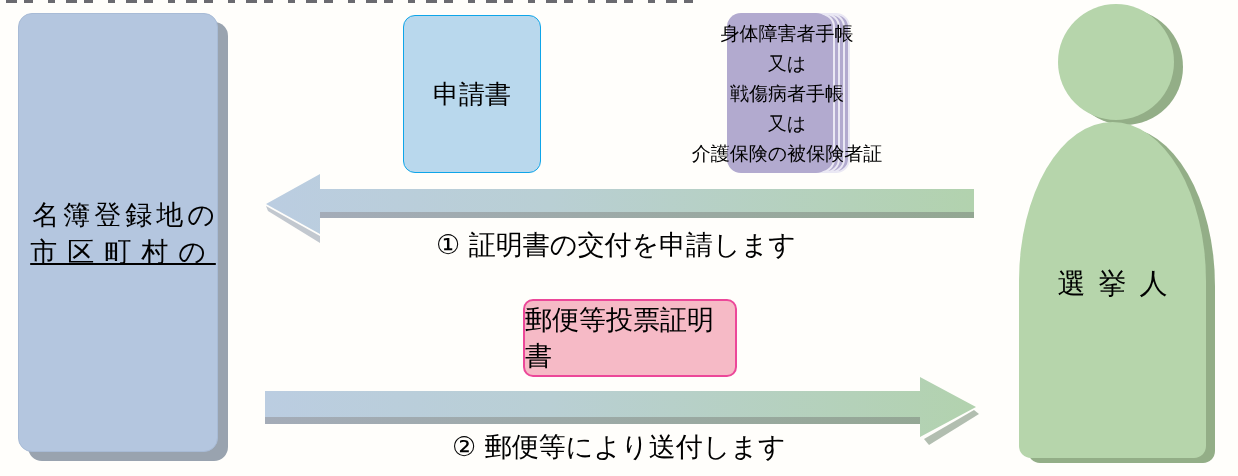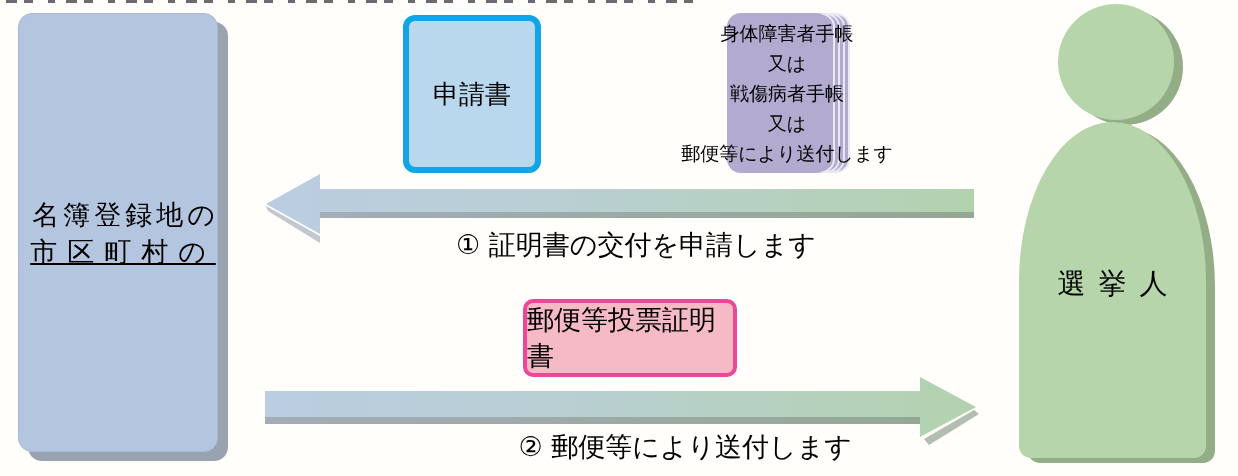--- a/index.html
+++ b/index.html
@@ -37,21 +37,21 @@
     align-items: center; justify-content: center;
     font-size: 27px; line-height: 37px;
   }
   .committee-box .ls1 { letter-spacing: 4px; margin-right: -4px; margin-left: 11px; }
   .committee-box .ls2 { letter-spacing: 10px; margin-right: -10px; text-decoration: underline; }
 
   
   .application-box {
     left: 403px; top: 15px; width: 138px; height: 158px;
     background: #b9d8ed;
-    border: 6px solid #0ea5e9;
+    border: 1px solid #0ea5e9;
     border-radius: 12px;
     display: flex; flex-direction: column;
     align-items: center; justify-content: center;
     font-size: 26px; line-height: 35px;
     text-align: center;
   }
 
   
   .doc-stack { left: 727px; top: 13px; width: 130px; height: 162px; }
   .doc-card {
@@ -66,32 +66,32 @@
   .doc-card.main { left: 0; }
   .doc-text {
     left: 667px; top: 18px; width: 240px;
     text-align: center;
     font-size: 19px; line-height: 30px;
   }
 
   
   .arrow1-label {
     left: 436px; top: 227px; width: 400px;
-    font-size: 27px; text-align: center; white-space: nowrap;
+    font-size: 27px; text-align: left; white-space: nowrap;
   }
   .arrow2-label {
     left: 452px; top: 429px; width: 400px;
-    font-size: 27px; text-align: right; white-space: nowrap;
+    font-size: 27px; text-align: left; white-space: nowrap;
   }
 
   
   .certificate-box {
     left: 523px; top: 299px; width: 214px; height: 78px;
     background: #f6bac6;
-    border: 4px solid #ec4899;
+    border: 2px solid #ec4899;
     border-radius: 10px;
     display: flex; align-items: center; justify-content: center;
     font-size: 27px;
   }
 
   
   .person { left: 1010px; top: 0; width: 212px; height: 466px;
     filter: drop-shadow(9px 5px 0 #93ae87); }
   .person-head {
     position: absolute; left: 48px; top: 4px;
@@ -165,21 +165,21 @@
   <div class="doc-card layer l3"></div>
   <div class="doc-card layer l2"></div>
   <div class="doc-card layer l1"></div>
   <div class="doc-card main"></div>
 </div>
 <div class="abs doc-text">
   <div>身体障害者手帳</div>
   <div>又は</div>
   <div>戦傷病者手帳</div>
   <div>又は</div>
-  <div>郵便等により送付します</div>
+  <div>介護保険の被保険者証</div>
 </div>
 
 <div class="abs arrow1-label">① 証明書の交付を申請します</div>
 
 <div class="abs certificate-box">
   <div>郵便等投票証明書</div>
 </div>
 
 <div class="abs arrow2-label">② 郵便等により送付します</div>
 

